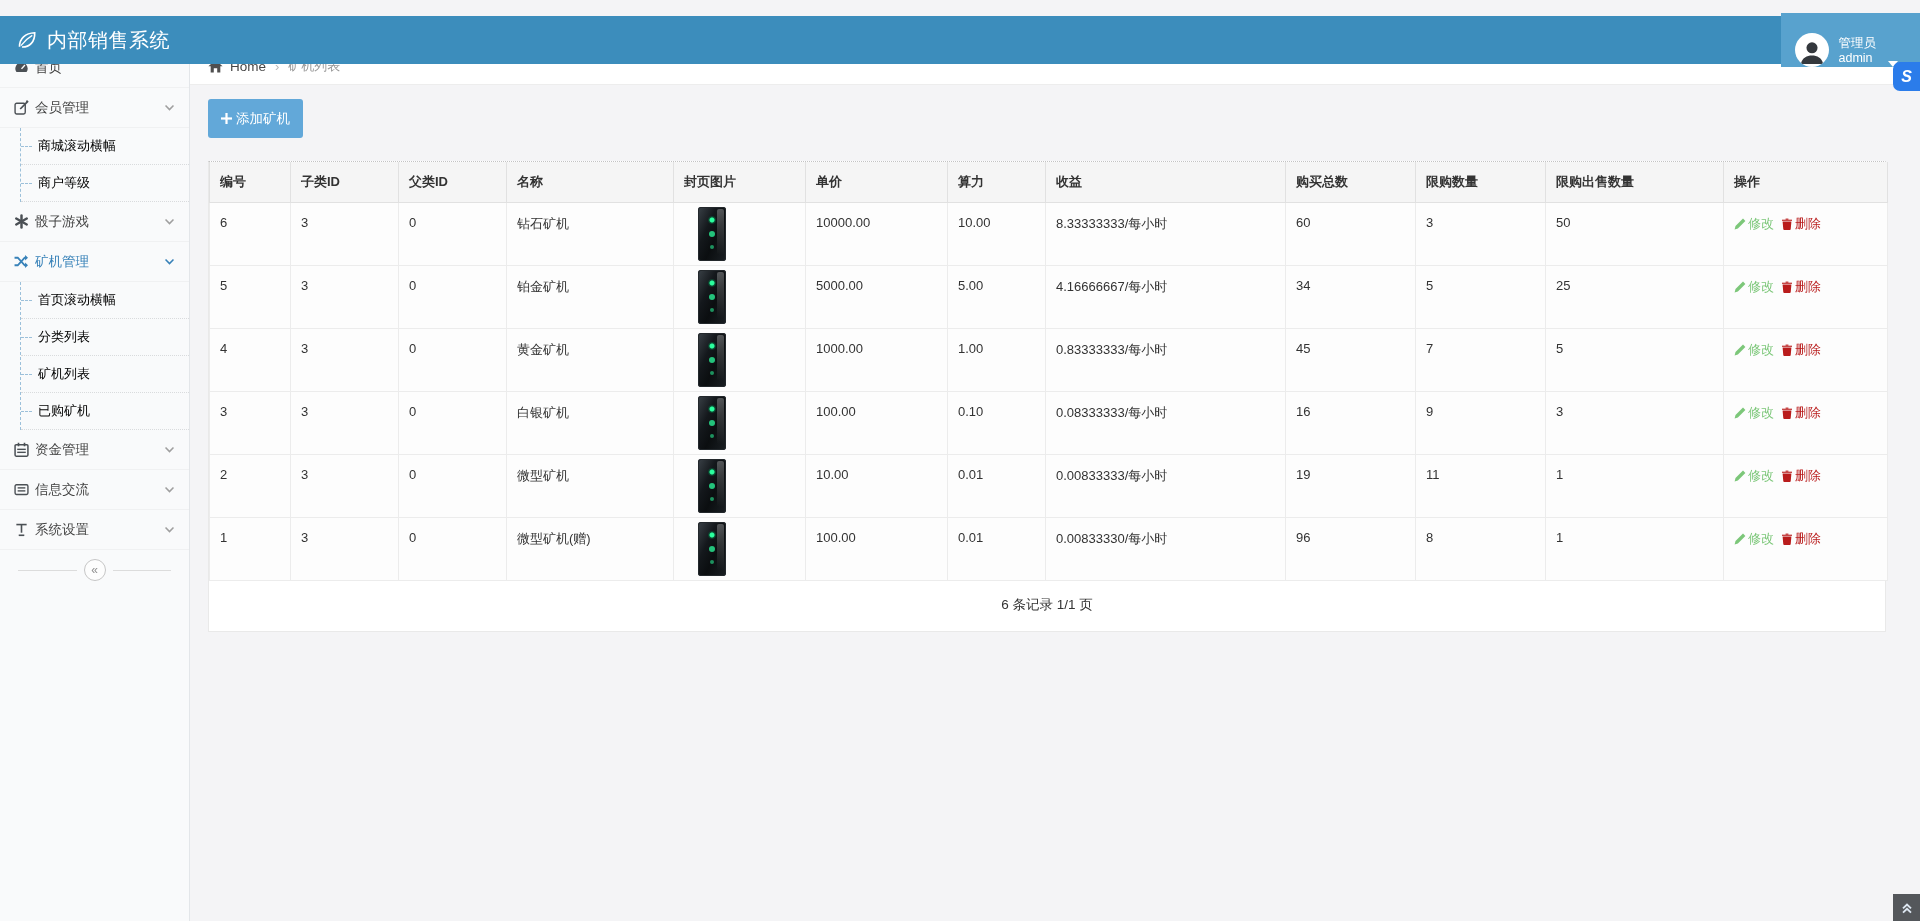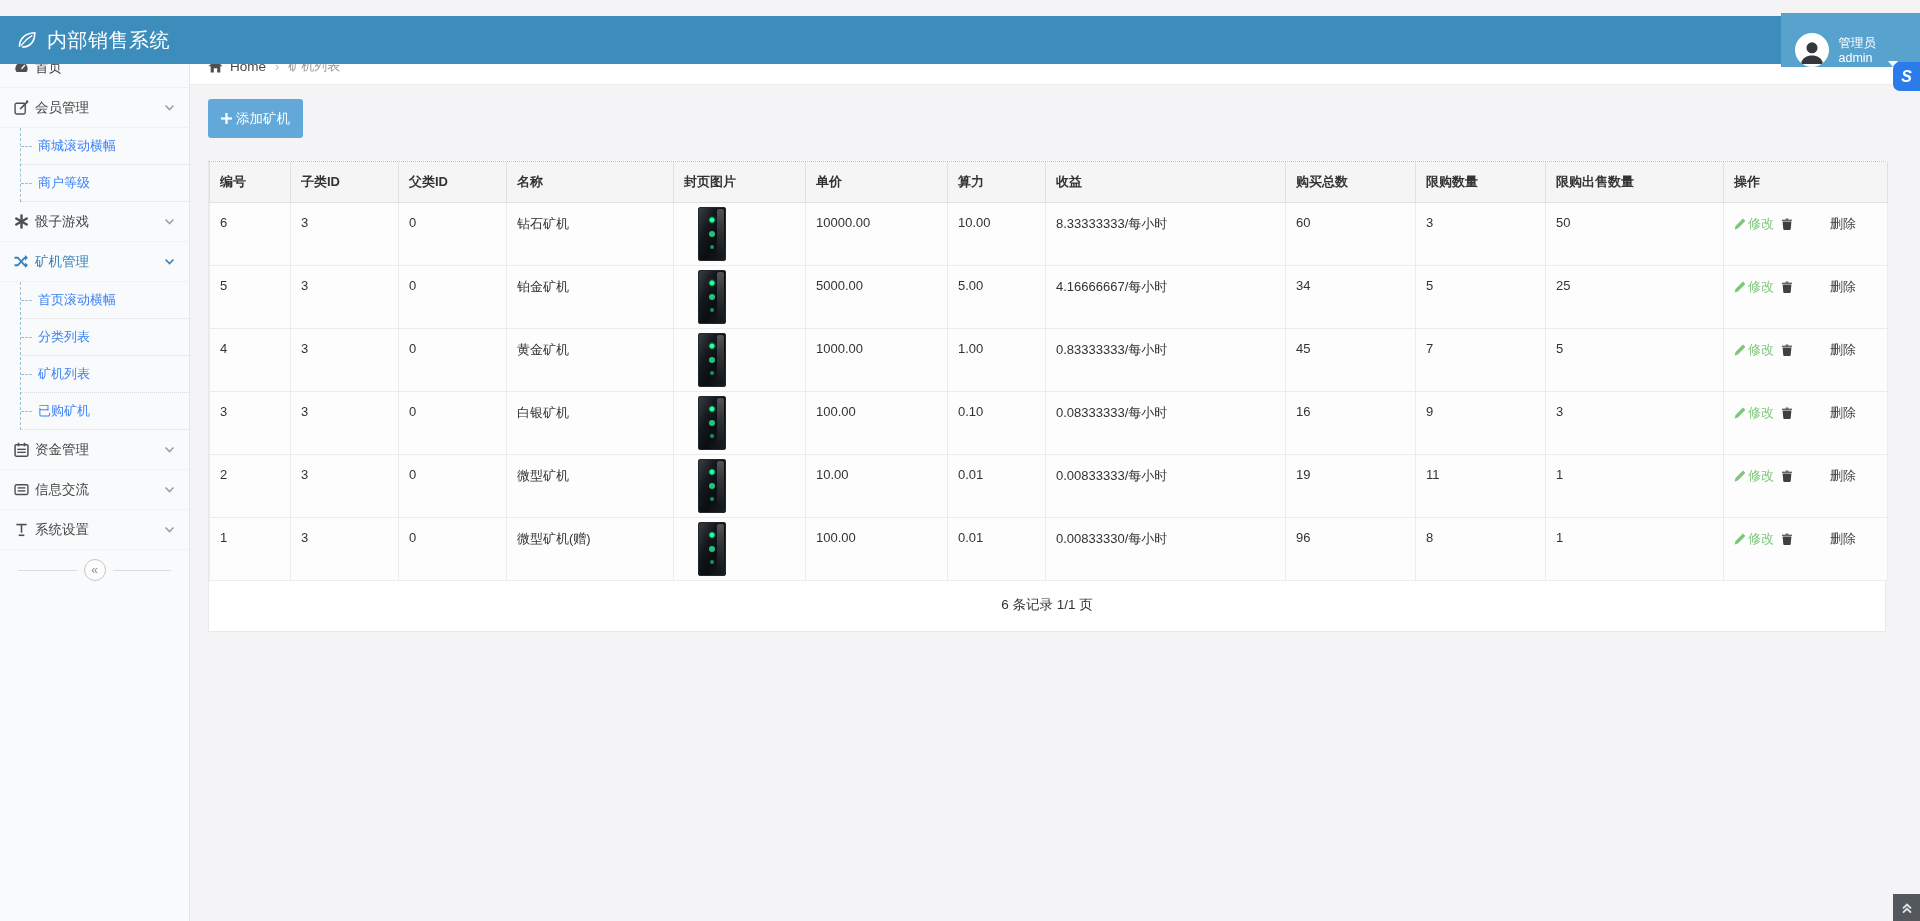--- a/index.html
+++ b/index.html
@@ -27,21 +27,21 @@
   .nav-item { display:flex; align-items:center; height:40px; padding:0 14px;
     border-bottom:1px solid #f0f1f2; color:#444; cursor:pointer; }
   .nav-ic { width:20px; height:15px; display:flex; align-items:center; color:#4b5055; }
   .nav-ic svg { width:15px; height:15px; }
   .nav-lb { margin-left:1px; font-size:13.5px; }
   .chev { margin-left:auto; color:#9f9f9f; display:flex; }
   .chev svg { width:11px; height:11px; }
   .nav-item.active, .nav-item.active .nav-ic, .nav-item.active .chev { color:#3781b8; }
   .submenu { margin-left:20px; border-left:1px dashed #9cc0da; background:#f9fafb; }
   .sub-item { position:relative; display:flex; align-items:center; height:37px;
-    padding-left:17px; border-bottom:1px dotted #d9dbdd; color:#3b82f6; font-size:13px; cursor:pointer; }
+    padding-left:17px; border-bottom:1px dotted #d9dbdd; color:#000000; font-size:13px; cursor:pointer; }
   .sub-item::before { content:""; position:absolute; left:0; top:50%; width:11px;
     border-top:1px dashed #9cc0da; }
   .collapse-row { display:flex; align-items:center; padding:9px 18px; }
   .cline { flex:1; height:1px; background:#dcdcdc; }
   .collapse-btn { width:22px; height:22px; border:1px solid #c6c6c6; border-radius:50%;
     background:#fdfdfd; color:#8f8f8f; font-size:12px; display:flex; align-items:center;
     justify-content:center; margin:0 7px; cursor:pointer; }
 
   
   .main { margin-left:190px; }
@@ -75,21 +75,21 @@
     margin-left:-4px; border-radius:50%;
     background:radial-gradient(circle,#2bff9e 0 2px,#0a4d33 3px,transparent 5px);
     box-shadow:0 14px 0 -1px rgba(43,255,158,.75), 0 27px 0 -2px rgba(43,255,158,.55); }
   .device::after { content:""; position:absolute; right:2px; top:2px; width:7px; height:46px;
     background:linear-gradient(180deg,rgba(255,255,255,.28),transparent); border-radius:2px; }
 
   .op-link { display:inline-flex; align-items:center; font-size:13px; text-decoration:none;
     cursor:pointer; }
   .op-link svg { width:12px; height:12px; margin-right:2px; }
   .op-edit { color:#7cc779; margin-right:7px; }
-  .op-del { color:#404040;gap:35px; }
+  .op-del { color:#b91c1c; }
 
   .grid-footer { text-align:center; font-size:13.5px; color:#333; padding:15px 0 17px; }
 
   
   .side-widget { position:fixed; right:0; top:62px; width:27px; height:29px;
     background:#2b7cea; border-radius:7px 0 0 7px; color:#fff; display:flex;
     align-items:center; justify-content:center; font-weight:bold; font-style:italic;
     font-size:16px; cursor:pointer; z-index:60; }
   .back-top { position:fixed; right:0; bottom:0; width:27px; height:27px; background:#54575b;
     display:flex; align-items:center; justify-content:center; cursor:pointer; z-index:60; }

